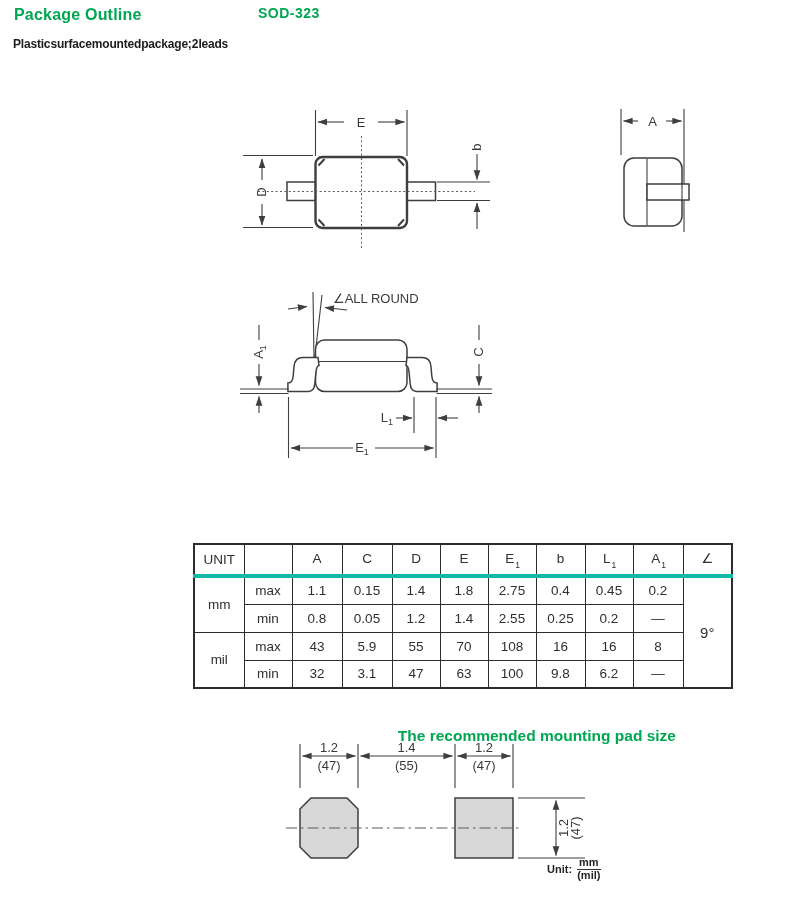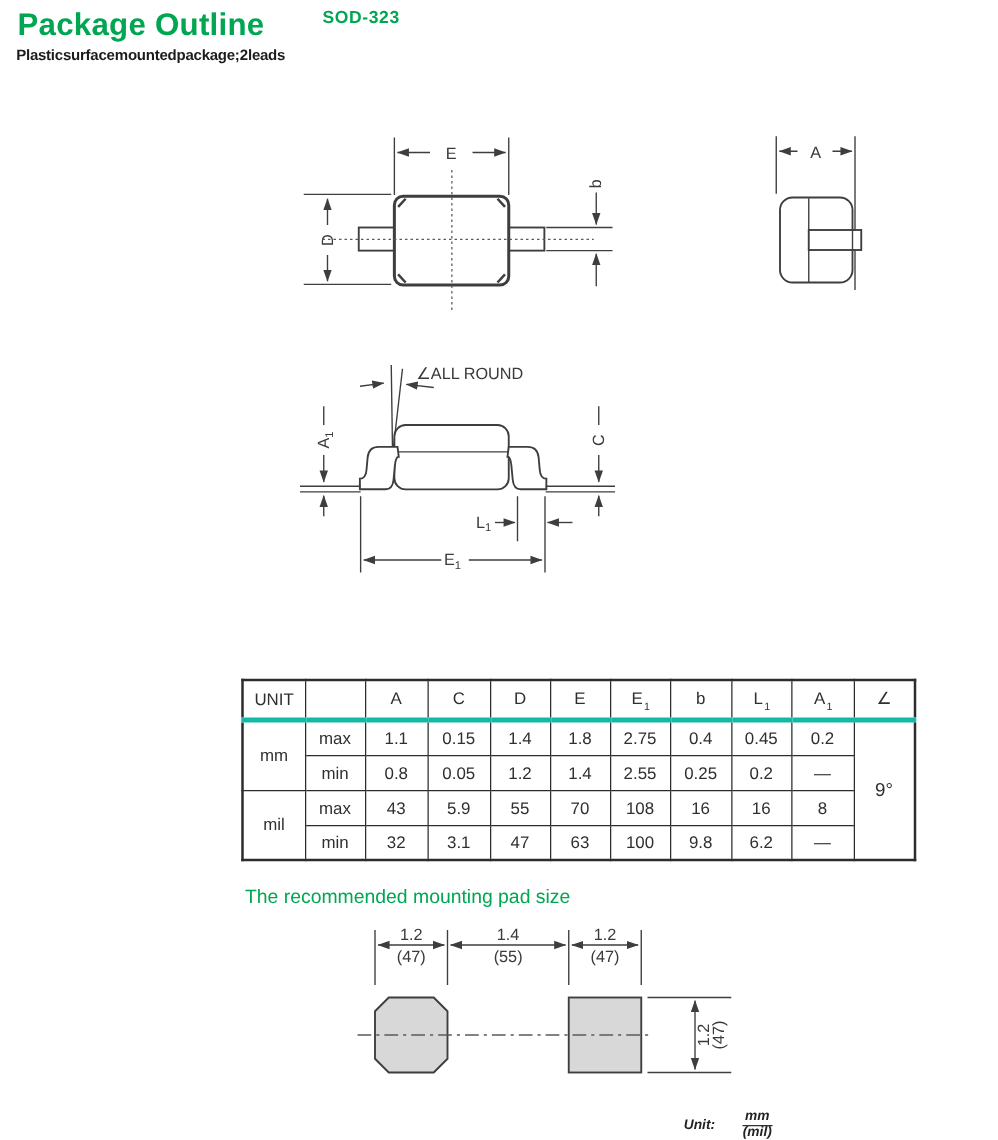--- a/index.html
+++ b/index.html
@@ -1,20 +1,20 @@
 <!DOCTYPE html>
 <html><head>
 <meta charset="utf-8">
 <style>
   html,body{margin:0;padding:0;background:#ffffff;}
   body{font-family:"Liberation Sans",sans-serif;}
   .page{position:relative;width:798px;height:912px;background:#fff;overflow:hidden;}
 
   
-  .hdr-title{position:absolute;left:14px;top:6px;font-size:25px;font-weight:700;color:#00a651;letter-spacing:.2px;}
+  .hdr-title{position:absolute;left:14px;top:6px;font-size:16px;font-weight:700;color:#00a651;letter-spacing:.2px;}
   .hdr-pkg{position:absolute;left:258px;top:5px;font-size:14px;font-weight:700;color:#00a651;letter-spacing:.5px;}
   .hdr-sub{position:absolute;left:13px;top:37px;font-size:12px;font-weight:700;color:#1c1c1e;word-spacing:-3px;letter-spacing:-0.2px;}
 
   
   svg{position:absolute;overflow:visible;}
   svg text{font-family:"Liberation Sans",sans-serif;fill:#3a3a3c;font-size:13px;}
   .ln{stroke:#3e3e40;fill:none;}
   .thin{stroke-width:1.1;}
   .mid{stroke-width:1.5;}
   .thick{stroke-width:2.4;}
@@ -26,25 +26,25 @@
   .dim-table{position:absolute;left:193px;top:543px;border-collapse:collapse;table-layout:fixed;width:538px;
              font-size:13.5px;color:#2f2f31;}
   .dim-table td{border:1px solid #2c2c2e;text-align:center;vertical-align:middle;padding:0;}
   .dim-table{border:2px solid #2c2c2e;}
   .dim-table tr{height:28px;}
   .dim-table tr.head{height:32px;}
   .dim-table tr.head td{border-bottom:4px solid #14b8a6;}
   .dim-table sub{font-size:8.5px;position:relative;top:2px;left:1px;}
   .angle-cell{font-size:15px;}
 
-  .pad-heading{position:absolute;left:196px;top:709px;width:480px;text-align:left;
-               font-size:15.5px;font-weight:400;color:#00a651;}
-
-  
-  .unit-note{position:absolute;left:547px;top:888px;display:flex;align-items:center;gap:22px;color:#232325;font-style:italic;}
+  .pad-heading{position:absolute;left:196px;top:727px;width:480px;text-align:right;
+               font-size:15.5px;font-weight:700;color:#00a651;}
+
+  
+  .unit-note{position:absolute;left:547px;top:857px;display:flex;align-items:center;gap:5px;color:#232325;}
   .unit-label{font-size:11px;font-weight:700;}
   .unit-frac{display:flex;flex-direction:column;align-items:center;font-size:11px;font-weight:700;line-height:1.05;}
   .unit-frac .num{border-bottom:1.2px solid #333;padding:0 2px;}
 </style>
 </head>
 <body>
 
 <div class="page">
 
   <div class="hdr-title">Package Outline</div>

